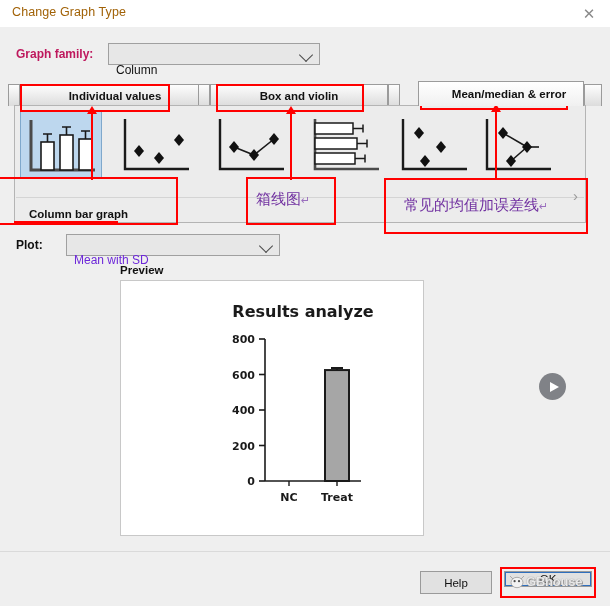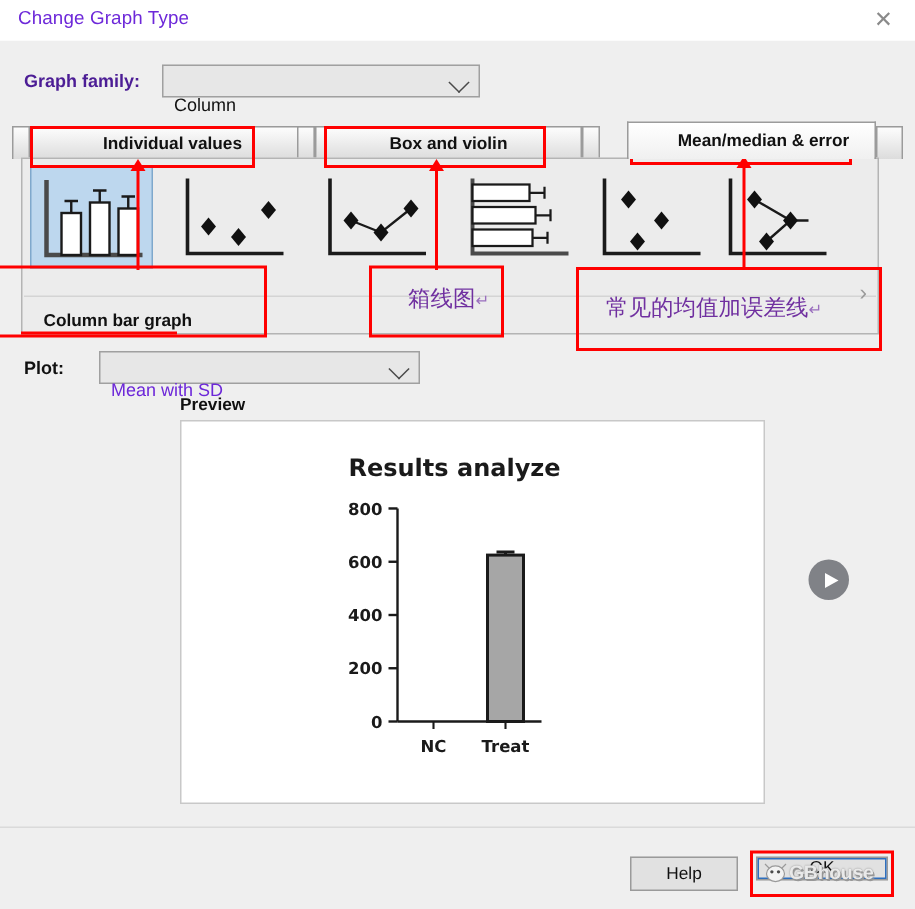--- a/index.html
+++ b/index.html
@@ -18,35 +18,35 @@
 
   
   #titlebar {
     position: absolute; left: 0; top: 0;
     width: 610px; height: 26px;
     background: #ffffff;
     border-bottom: 1px solid #ffffff;
   }
   #dialog-title {
     position: absolute; left: 12px; top: 5px;
-    font-size: 12.5px; color: #6d28d9;
+    font-size: 12.5px; color: #a16207;
     letter-spacing: .1px;
   }
   #close-btn {
     position: absolute; right: 6px; top: 2px;
     width: 30px; height: 22px;
     display: flex; align-items: center; justify-content: center;
     color: #8a8a8a; font-size: 15px; line-height: 1;
     cursor: pointer;
   }
 
   
   #family-label {
     position: absolute; left: 16px; top: 47px;
-    font-size: 12px; font-weight: bold; color: #4c1d95;
+    font-size: 12px; font-weight: bold; color: #be185d;
   }
   #family-select {
     position: absolute; left: 108px; top: 43px;
     width: 212px; height: 22px;
     background: #e7e7e7;
     border: 1px solid #a0a0a0;
     box-sizing: border-box;
   }
   #family-select .val {
     position: absolute; left: 7px; top: 19px;
@@ -132,21 +132,21 @@
     font-size: 12px; color: #6d28d9;
   }
 
   
   #preview-label {
     position: absolute; left: 120px; top: 264px;
     font-size: 11.5px; font-weight: bold; color: #111;
   }
   #preview-box {
     position: absolute; left: 120px; top: 280px;
-    width: 390px; height: 256px;
+    width: 304px; height: 256px;
     background: #ffffff;
     border: 1px solid #c8c8c8;
     box-sizing: border-box;
   }
   #play-btn {
     position: absolute; left: 539px; top: 373px;
     width: 27px; height: 27px;
     border-radius: 50%;
     background: #808287;
     display: flex; align-items: center; justify-content: center;
@@ -412,21 +412,21 @@
 
   <div class="redline" style="left:290px; top:112px; width:2px; height:68px;"></div>
   <div class="arrowhead" style="left:286px; top:106px;"></div>
 
   <div class="redline" style="left:495px; top:110px; width:2px; height:68px;"></div>
   <div class="arrowhead" style="left:491px; top:104px;"></div>
 
   <div class="redbox" style="left:-4px; top:177px; width:182px; height:48px;"></div>
 
   <div class="redbox" style="left:246px; top:177px; width:90px; height:48px;"></div>
-  <div class="cnote" style="left:272px; top:190px;">
+  <div class="cnote" style="left:256px; top:190px;">
     <span>箱线图</span><span class="ret">↵</span>
   </div>
 
   <div class="redbox" style="left:384px; top:178px; width:204px; height:56px;"></div>
   <div class="cnote" style="left:404px; top:196px;">
     <span>常见的均值加误差线</span><span class="ret">↵</span>
   </div>
 
   <div id="strike-caption"></div>
 

